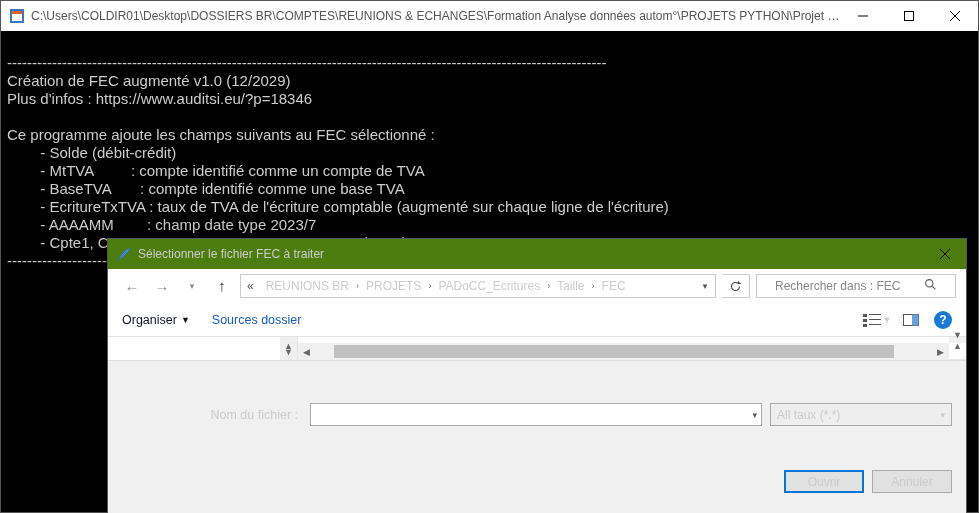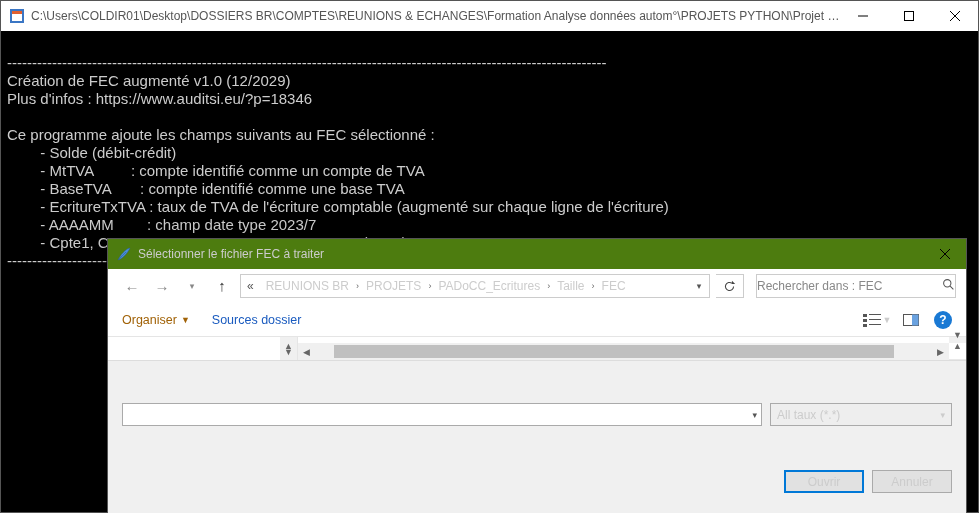--- a/index.html
+++ b/index.html
@@ -25,25 +25,25 @@
 
 .nav-row { height: 34px; display: flex; align-items: center; padding: 0 10px 0 12px; gap: 6px; }
 .nav-arrow { width: 24px; height: 24px; display: flex; align-items: center; justify-content: center; color: #888; }
 .nav-arrow.enabled { color: #333; }
 .crumb-container { flex: 1; height: 24px; border: 1px solid #ccc; display: flex; align-items: center; font-size: 12px; overflow: hidden; }
 .crumb-chevrons { padding: 0 6px; color: #555; }
 .crumb { padding: 0 6px; height: 100%; display: flex; align-items: center; }
 .crumb-sep { color: #666; padding: 0 1px; font-size: 9px; }
 .crumb-drop { width: 20px; display: flex; align-items: center; justify-content: center; color: #555; font-size: 9px; margin-left: auto; }
 .refresh { width: 28px; height: 24px; border: 1px solid #ccc; border-left: none; display: flex; align-items: center; justify-content: center; }
-.search-box { width: 200px; height: 24px; border: 1px solid #ccc; margin-left: 6px; display: flex; align-items: center; padding: 0 0; font-size: 12px; color: #888; }
+.search-box { width: 200px; height: 24px; border: 1px solid #ccc; display: flex; align-items: center; padding: 0 18px; font-size: 12px; color: #888; }
 .search-box .glass { margin-left: auto; color: #555; }
 
 .toolbar-row { height: 34px; display: flex; align-items: center; padding: 0 14px; font-size: 12.5px; border-bottom: 1px solid #e5e5e5; }
-.toolbar-row .org { color: #a16207; display: flex; align-items: center; gap: 4px; }
+.toolbar-row .org { color: #0f172a; display: flex; align-items: center; gap: 4px; }
 .toolbar-row .newf { color: #1a5bbf; margin-left: 22px; }
 .toolbar-row .spacer { flex: 1; }
 .toolbar-row .view-btn { width: 34px; height: 24px; display: flex; align-items: center; justify-content: center; border: 1px solid transparent; }
 .toolbar-row .help { width: 18px; height: 18px; border-radius: 50%; background: #1979d4; color: #fff; font-size: 12px; font-weight: bold; display: flex; align-items: center; justify-content: center; margin-left: 6px; }
 
 .body-row { flex: 1; display: flex; min-height: 0; }
 .tree { width: 190px; border-right: 1px solid #e5e5e5; overflow: hidden; font-size: 12.5px; padding-top: 4px; position: relative; }
 .tree-scroll { position: absolute; right: 0; top: 0; bottom: 0; width: 17px; background: #f0f0f0; }
 .tree-scroll .arrow { position: absolute; left: 0; right: 0; height: 17px; display: flex; align-items: center; justify-content: center; color: #666; font-size: 9px; }
 .tree-scroll .arrow.up { top: 0; }
@@ -206,20 +206,21 @@
             
             
           </div>
           <div class="list-scroll-y"><div class="arrow up">▲</div><div class="arrow down">▼</div></div>
           <div class="list-scroll-x"><div class="arrow left">◀</div><div class="thumb"></div><div class="arrow right">▶</div></div>
         </div>
       </div>
 
       <div class="bottom">
         <div class="fname-row">
+          <span class="fname-label">Nom du fichier :</span>
           <div class="fname-input" style="display:flex;align-items:center;justify-content:flex-end;padding-right:4px;"><span class="chev-down" style="color:#555;">▾</span></div>
           <div class="type-select"><span>All taux (*.*)</span><span class="chev-down">▾</span></div>
         </div>
         <div class="btn-row">
           <div class="btn primary">Ouvrir</div>
           <div class="btn">Annuler</div>
         </div>
       </div>
     </div>
   </div>

